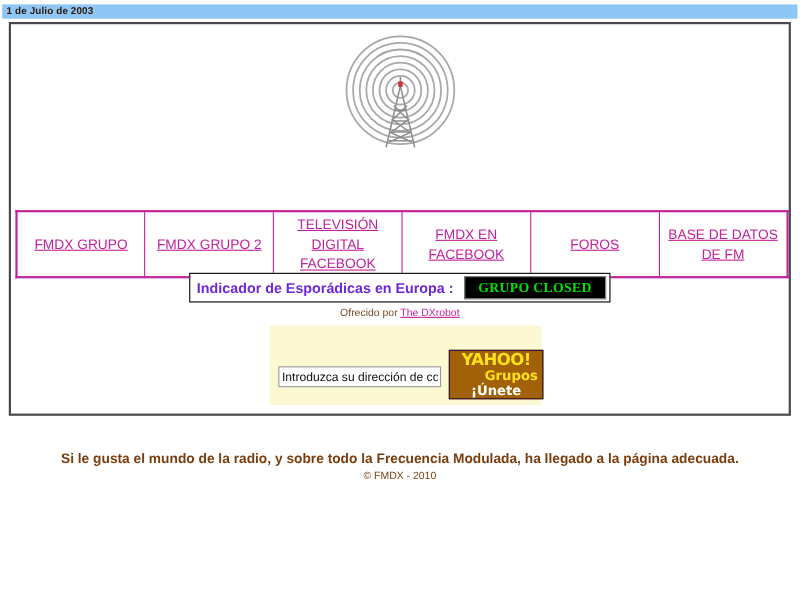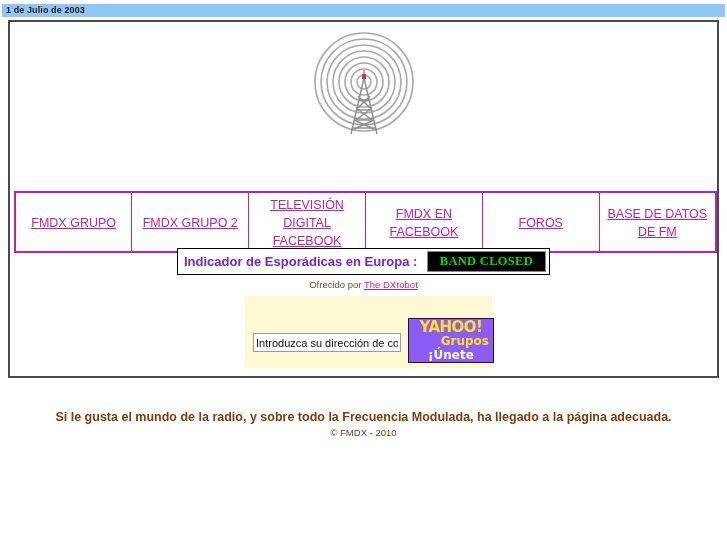--- a/index.html
+++ b/index.html
@@ -189,21 +189,21 @@
     background: #ffffff;
     padding: 1px 2px;
     box-sizing: border-box;
   }
   .yahoo-badge {
     position: absolute;
     left: 163px;
     top: -10px;
     width: 86px;
     height: 45px;
-    background: #8b5cf6;
+    background: #a16207;
     border: 1px solid #2c0f38;
     box-sizing: border-box;
     cursor: pointer;
     overflow: hidden;
   }
   .yh-1 {
     color: #ffe11a;
     font-family: "DejaVu Sans", sans-serif;
     font-weight: bold;
     font-size: 15px;
@@ -322,21 +322,21 @@
         <span class="nav-link">BASE DE DATOS</span><br>
         <span class="nav-link">DE FM</span>
       </td>
     </tr>
   </tbody>
     </table>
 
   <div class="band-row">
     <div class="band-box">
       <span class="band-label">Indicador de Esporádicas en Europa :</span>
-      <span class="band-status">BAND CLOSED</span>
+      <span class="band-status">GRUPO CLOSED</span>
     </div>
     <div class="offered-by">
       <span>Ofrecido por</span>
       <span class="offered-link">The DXrobot</span>
     </div>
   </div>
 
   <div class="subscribe-box">
     <div class="subscribe-row">
       <input class="subscribe-input" type="text" value="Introduzca su dirección de correo electrónico" style="">

